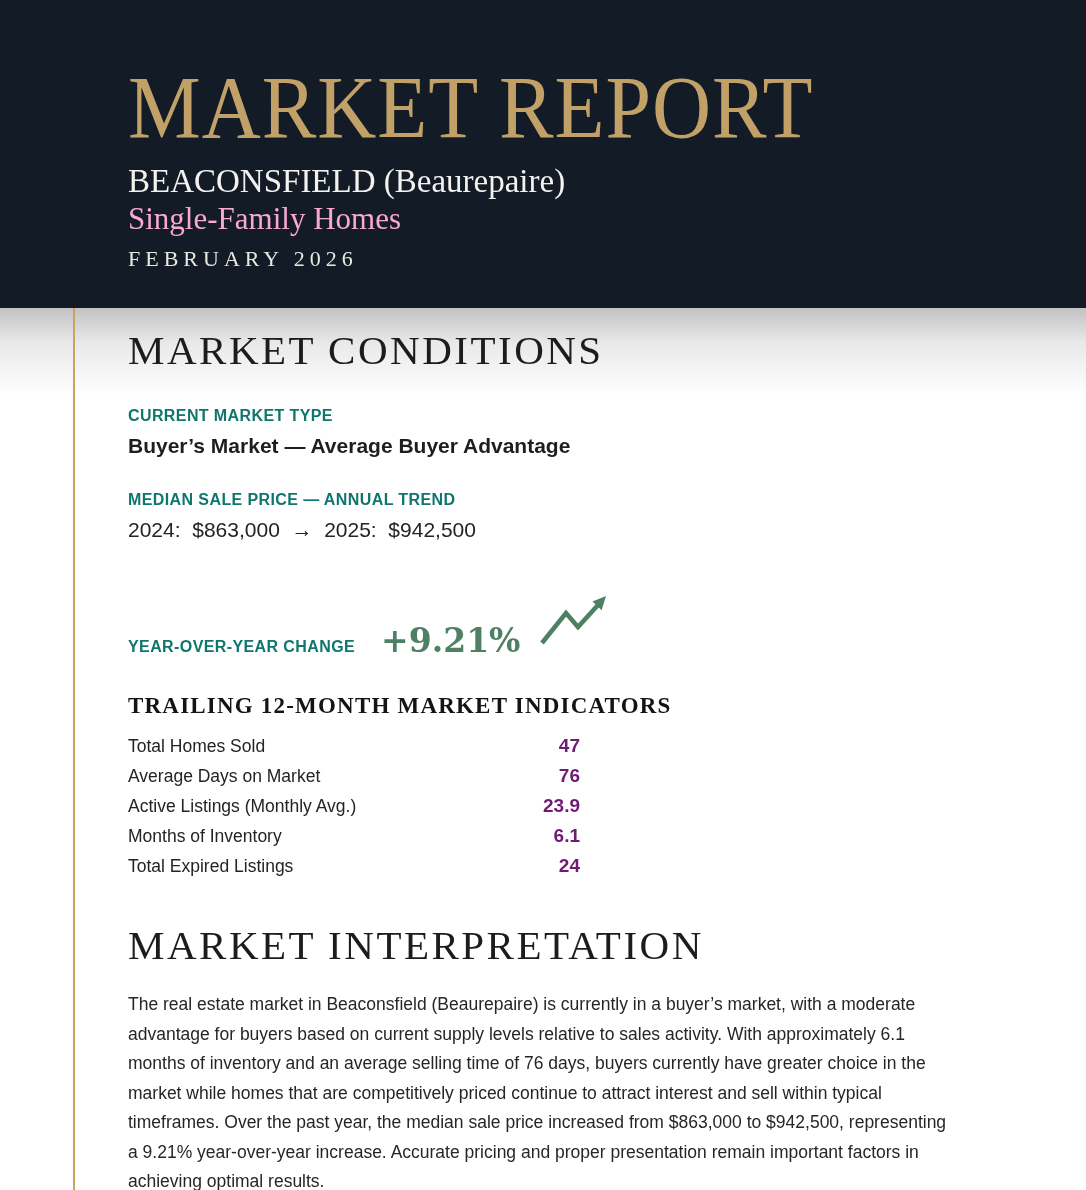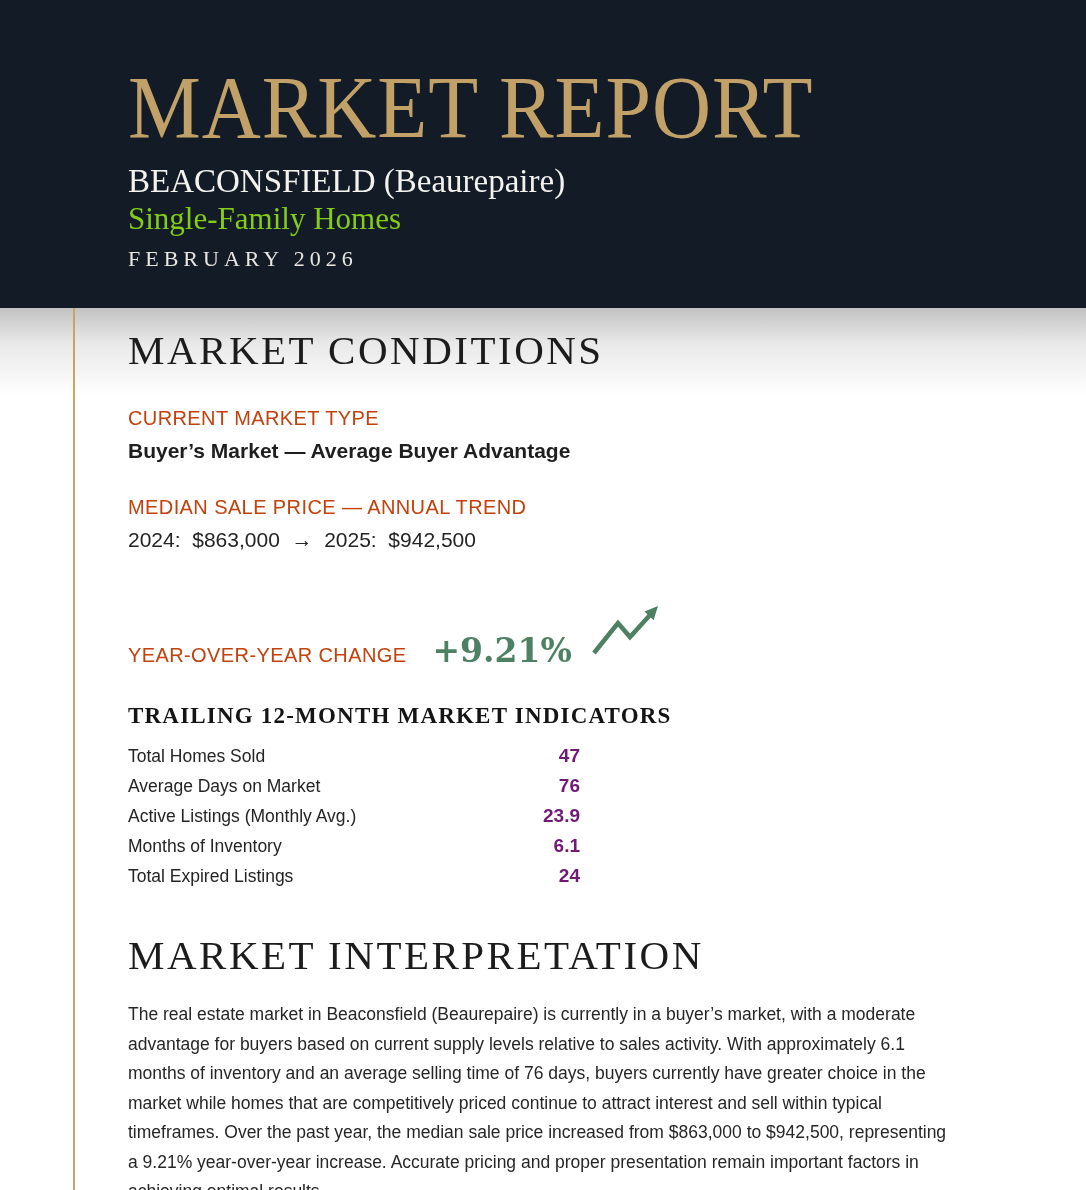--- a/index.html
+++ b/index.html
@@ -45,21 +45,21 @@
     color: #f3f2ef;
     white-space: nowrap;
   }
   .report-property-type {
     position: absolute;
     left: 128px;
     top: 201px;
     font-family: "Liberation Serif", serif;
     font-size: 31px;
     line-height: 1.15;
-    color: #84cc16;
+    color: #f9a8d4;
     white-space: nowrap;
   }
   .report-period {
     position: absolute;
     left: 128px;
     top: 246px;
     font-family: "Liberation Serif", serif;
     font-size: 22px;
     line-height: 1.2;
     letter-spacing: 5px;
@@ -98,24 +98,24 @@
     line-height: 1.1;
     font-weight: 400;
     letter-spacing: 2.5px;
     color: #1c1c1c;
     white-space: nowrap;
   }
   .heading-conditions { }
   .heading-interpretation { margin-top: 42px; }
 
   .sub-label {
-    font-size: 20px;
-    font-weight: 400;
+    font-size: 16px;
+    font-weight: 700;
     letter-spacing: 0.4px;
-    color: #c2410c;
+    color: #0f766e;
     white-space: nowrap;
   }
   .label-market-type { margin-top: 34px; }
   .label-median-price { margin-top: 33px; }
   .sub-value-bold {
     margin-top: 9px;
     font-size: 21px;
     font-weight: 700;
     color: #1e1e1e;
     white-space: nowrap;

